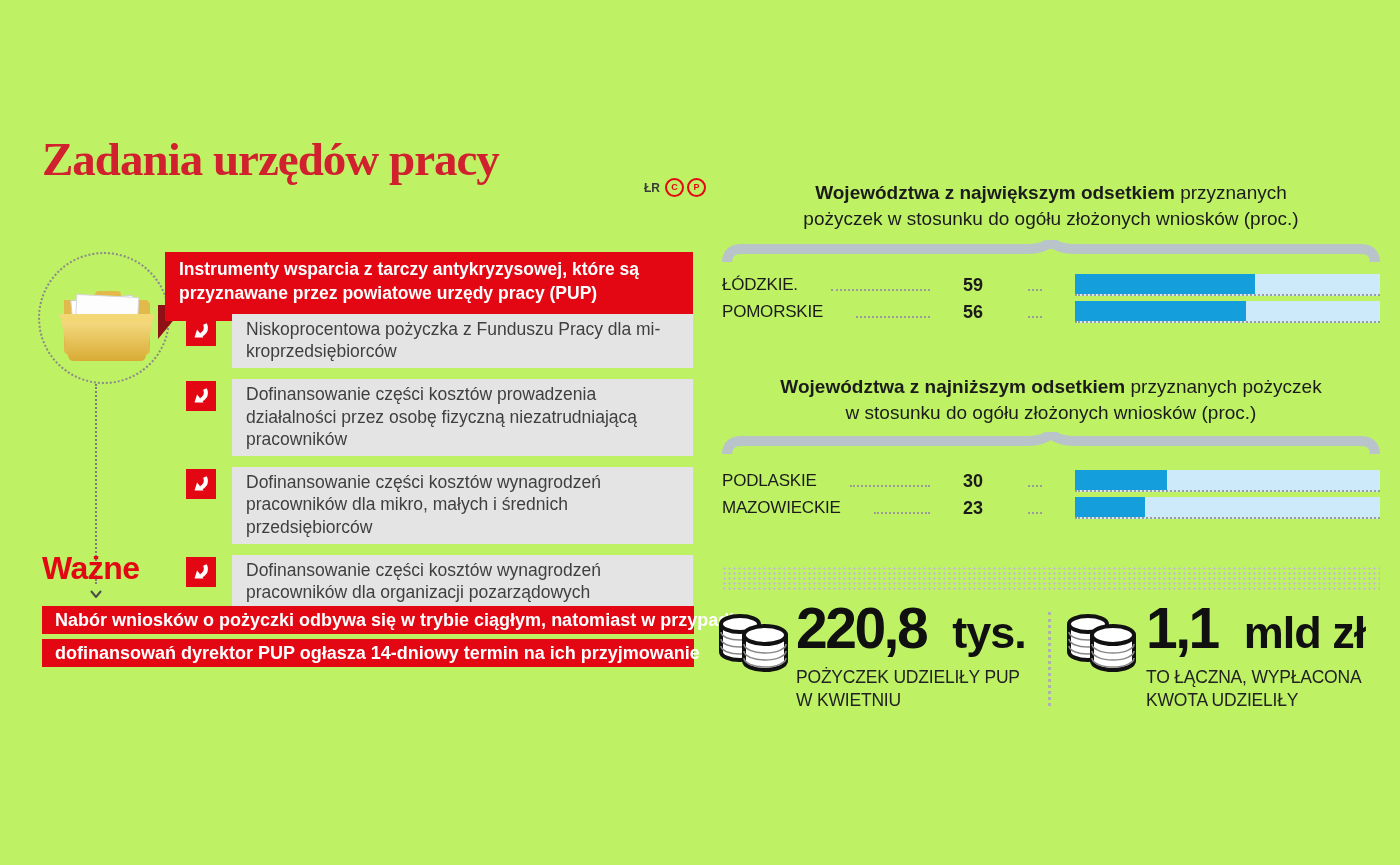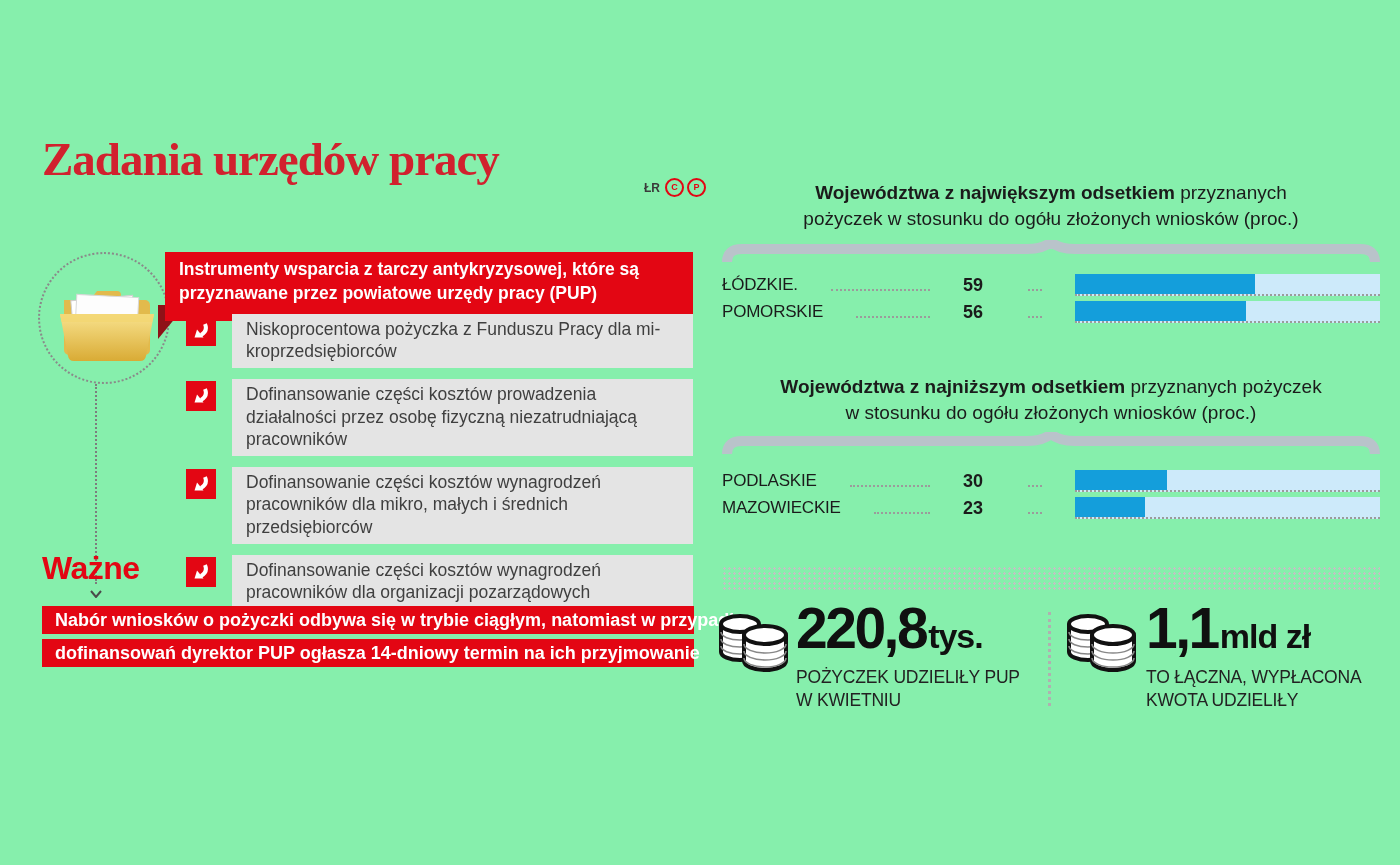--- a/index.html
+++ b/index.html
@@ -1,16 +1,16 @@
 <!DOCTYPE html>
 <html lang="pl"><head>
 <meta charset="utf-8">
 <style>
   html,body{margin:0;padding:0;background:#fff;}
-  .canvas{position:relative;width:1400px;height:865px;background:#86efac;overflow:hidden;
+  .canvas{position:relative;width:1400px;height:865px;background:#bef264;overflow:hidden;
           font-family:"Liberation Sans", sans-serif;color:#1b1b1b;}
 
   
   .main-title{position:absolute;left:42px;top:132px;font-family:"Liberation Serif", serif;
               font-weight:700;font-size:47px;color:#d1212e;letter-spacing:-1px;}
   .credits{position:absolute;left:644px;top:178px;display:flex;align-items:center;gap:3px;}
   .credits .sig{font-size:12px;font-weight:700;color:#3a3a3a;margin-right:2px;}
   .badge{width:15px;height:15px;border:2px solid #e30613;border-radius:50%;color:#e30613;
          font-size:9px;font-weight:700;display:flex;align-items:center;justify-content:center;line-height:1;}
 
@@ -59,21 +59,21 @@
   .bar-value{flex:0 0 32px;font-size:18px;font-weight:700;color:#1b1b1b;}
   .bar-track{flex:0 0 305px;height:20px;background:#cdeafa;border-bottom:2px dotted #9b9b9b;}
   .bar-fill{height:100%;background:#149edb;}
 
   
   .dot-band{position:absolute;left:722px;top:566px;width:658px;height:25px;
             background-image:radial-gradient(circle,#c2c2c2 1.1px,transparent 1.3px);
             background-size:5px 5px;}
   .stat{position:absolute;}
   .stat-num{font-weight:700;font-size:57px;letter-spacing:-2.5px;color:#101010;line-height:1;}
-  .stat-unit{font-size:34px;letter-spacing:-1px;margin-left:2px;}
+  .stat-unit{font-size:45px;letter-spacing:-1px;margin-left:26px;}
   .stat-label{font-size:17.5px;color:#222;line-height:1.3;margin-top:9px;letter-spacing:-0.2px;}
   .coins{position:absolute;}
   .stat-divider{position:absolute;left:1048px;top:612px;height:94px;border-left:3px dotted #b0b0b0;}
 </style>
 </head>
 <body>
 
 <div class="canvas">
 
   <div class="main-title">Zadania urzędów pracy</div>

